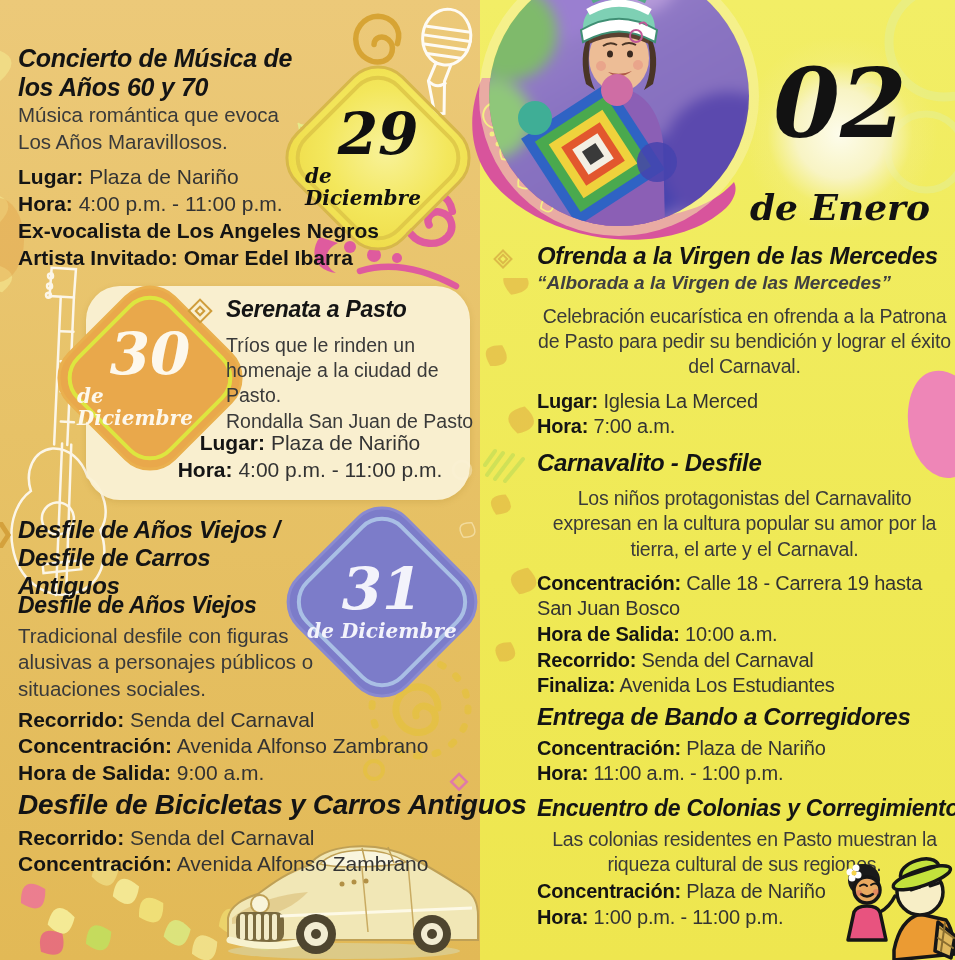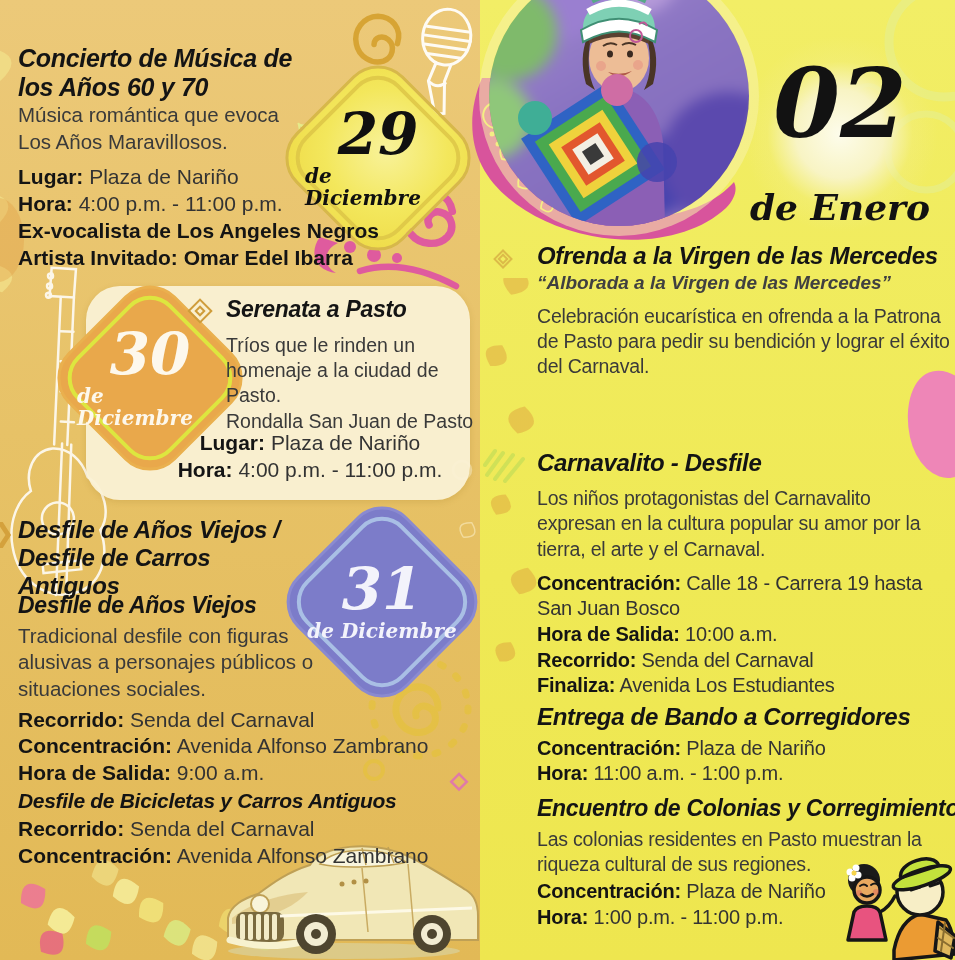--- a/index.html
+++ b/index.html
@@ -70,21 +70,21 @@
   .chev{font:700 26px "DejaVu Sans",sans-serif;color:#d4a13c;}
   .diamond{width:14px;height:14px;border:2px solid #cf9c3a;transform:rotate(45deg);position:absolute;}
   .diamond i{position:absolute;left:3px;top:3px;width:4px;height:4px;border:2px solid #cf9c3a;display:block;}
   .pinkblob{position:absolute;left:908px;top:370px;width:74px;height:108px;background:#ee86b7;
      border-radius:48% 52% 55% 45%/55% 48% 52% 45%;transform:rotate(-12deg);z-index:2;}
 
   .txt-layer{position:absolute;inset:0;z-index:7;}
   .ev{position:absolute;left:537px;width:415px;}
   .ev .h-title{white-space:nowrap;}
   .ev .subtitle{font:italic 700 19px/1.2 "Liberation Sans",sans-serif;color:#404040;white-space:nowrap;margin-top:2px;}
-  .ev .body-txt{font-size:19.5px;margin-top:9px;letter-spacing:-0.2px;}
+  .ev .body-txt{font-size:19.5px;margin-top:9px;letter-spacing:-0.2px;text-align:center;}
   .ev .details{margin-top:9px;}
   .ev .detail{font-size:20px;letter-spacing:-0.2px;}
 </style>
 </head>
 <body>
 
 <div class="stage">
 
   <div class="col-left"></div>
   <div class="col-right"></div>
@@ -367,41 +367,51 @@
           <span class="val">Avenida Alfonso Zambrano</span>
         </div>
         <div class="detail" style="font-size:21px">
           <span class="lbl">Hora de Salida:</span>
           <span class="val">9:00 a.m.</span>
         </div>
       </div>
     </div>
 
     <div class="abs" style="left:18px;top:788px;width:455px">
-      <div class="h-sub nowrap" style="font-size:21px">Desfile de Bicicletas y Carros Antiguos</div>
+      <div class="h-sub nowrap" style="font-size:28px">Desfile de Bicicletas y Carros Antiguos</div>
       <div style="margin-top:3px">
         <div class="detail" style="font-size:21px">
           <span class="lbl">Recorrido:</span>
           <span class="val">Senda del Carnaval</span>
         </div>
         <div class="detail nowrap" style="font-size:21px">
           <span class="lbl">Concentración:</span>
           <span class="val">Avenida Alfonso Zambrano</span>
         </div>
       </div>
     </div>
 
     <span class="diamond" style="left:496px;top:252px;width:10px;height:10px;opacity:.6">
         <i style="left:1px;top:1px"></i>
       </span>
 
     <div class="ev" style="top:242px">
       <div class="h-title">Ofrenda a la Virgen de las Mercedes</div>
       <div class="subtitle">“Alborada a la Virgen de las Mercedes”</div>
       <div class="body-txt">Celebración eucarística en ofrenda a la Patrona de Pasto para pedir su bendición y lograr el éxito del Carnaval.</div>
+      <div class="details">
+        <div class="detail">
+          <span class="lbl">Lugar:</span>
+          <span class="val">Iglesia La Merced</span>
+        </div>
+        <div class="detail">
+          <span class="lbl">Hora:</span>
+          <span class="val">7:00 a.m.</span>
+        </div>
+      </div>
     </div>
 
     <div class="ev" style="top:449px">
       <div class="h-title">Carnavalito - Desfile</div>
       <div class="body-txt">Los niños protagonistas del Carnavalito expresan en la cultura popular su amor por la tierra, el arte y el Carnaval.</div>
       <div class="details">
         <div class="detail">
           <span class="lbl">Concentración:</span>
           <span class="val">Calle 18 - Carrera 19 hasta San Juan Bosco</span>
         </div>

